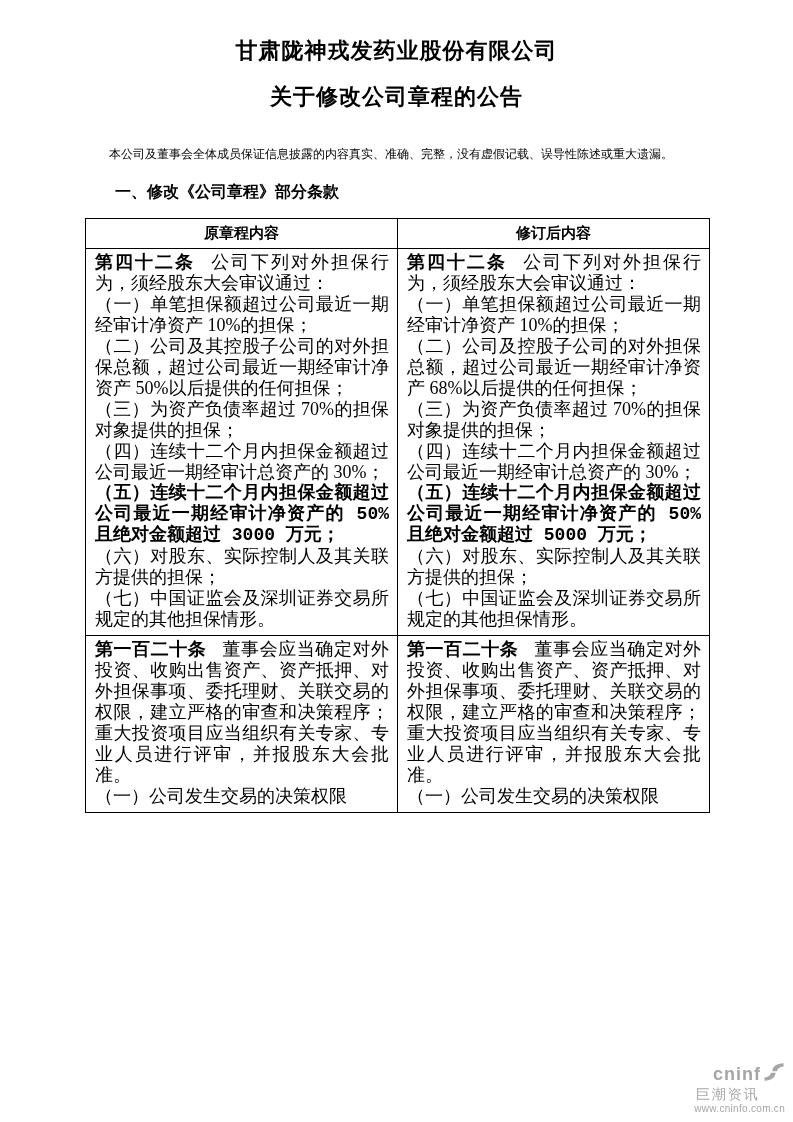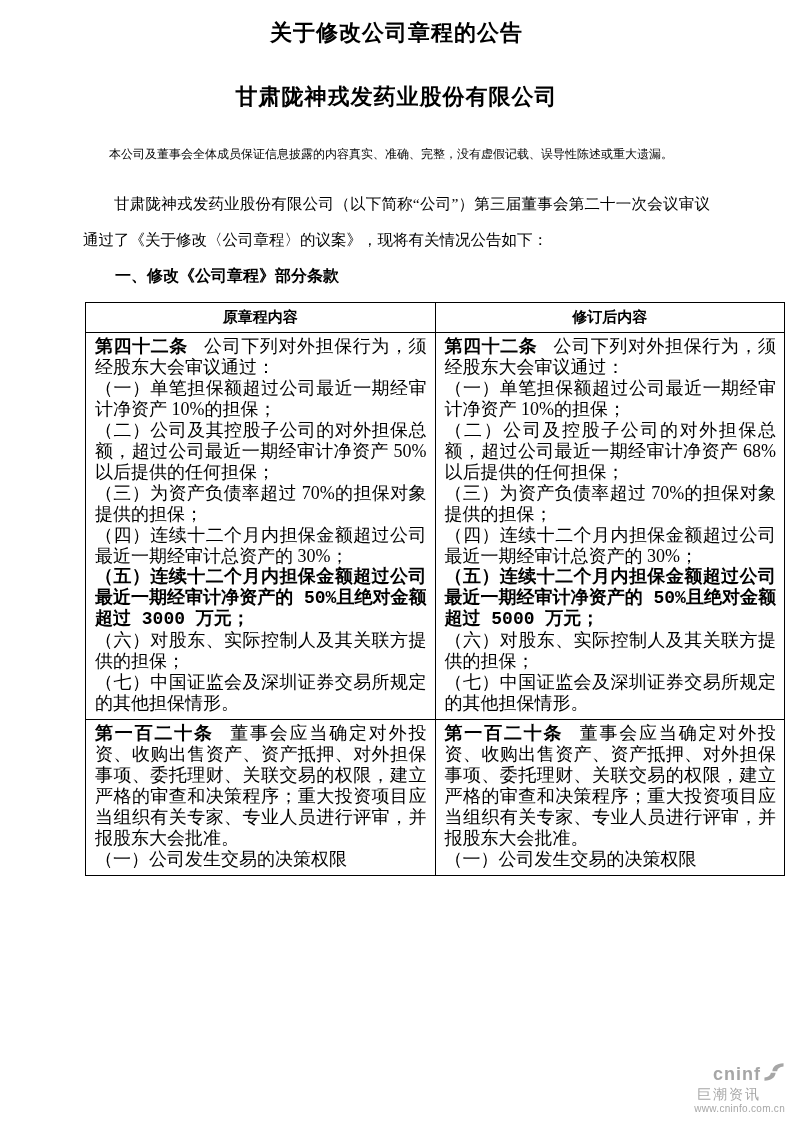--- a/index.html
+++ b/index.html
@@ -46,21 +46,21 @@
   .section-heading {
     margin:0 83px;
     font-size:16px;
     font-weight:bold;
     line-height:36px;
     text-indent:2em;
   }
   .basis-para { margin-top:0; }
   .compare-table {
     margin:8px 0 0 85px;
-    width:700px;
+    width:625px;
     border-collapse:collapse;
     table-layout:fixed;
   }
   .compare-table th, .compare-table td {
     border:1.6px solid #000;
   }
   .compare-table th {
     font-size:15px;
     font-weight:bold;
     padding:5px 0;
@@ -76,21 +76,21 @@
   .compare-table td p {
     margin:0;
     text-align:justify;
   }
   .lead { font-weight:bold; margin-right:0.9em; }
   .bold-para { font-weight:bold;font-family:Liberation Mono, monospace; }
   .watermark {
     position:absolute;
     right:8px; bottom:8px;
     color:#a6a6a6;
-    text-align:right;
+    text-align:center;
     font-family:"Liberation Sans","DejaVu Sans",sans-serif;
     line-height:1.15;
   }
   .wm-top {
     display:flex;
     align-items:center;
     justify-content:flex-end;
   }
   .wm-brand {
     font-size:18px;
@@ -104,26 +104,25 @@
     margin-right:24px;
   }
   .wm-url { font-size:10px; letter-spacing:0.3px; }
 </style>
 </head>
 <body>
 
 <div class="page">
 
 
+  <div class="company-title">甘肃陇神戎发药业股份有限公司</div>
   <div class="company-title subject-title">关于修改公司章程的公告</div>
-  <div class="company-title">甘肃陇神戎发药业股份有限公司</div>
 
   <p class="statement">本公司及董事会全体成员保证信息披露的内容真实、准确、完整，没有虚假记载、误导性陈述或重大遗漏。</p>
 
-  <p class="body-para">甘肃陇神戎发药业股份有限公司（以下简称“公司”）第三届董事会第二十一次会议审议通过了《关于修改〈公司章程〉的议案》，现将有关情况公告如下：</p>
 
   <p class="section-heading">一、修改《公司章程》部分条款</p>
 
 
   <table class="compare-table">
     <thead>
       <tr>
         <th>原章程内容</th>
         <th>修订后内容</th>
       </tr>

